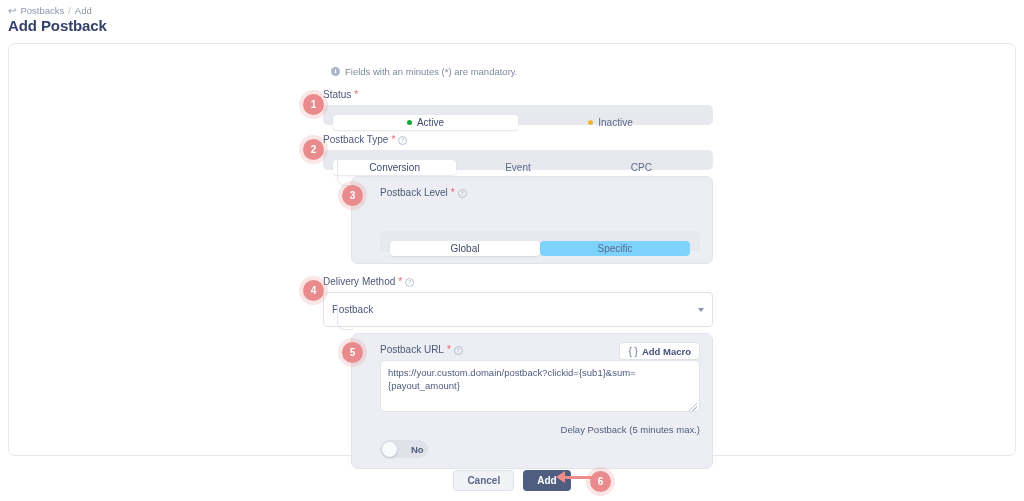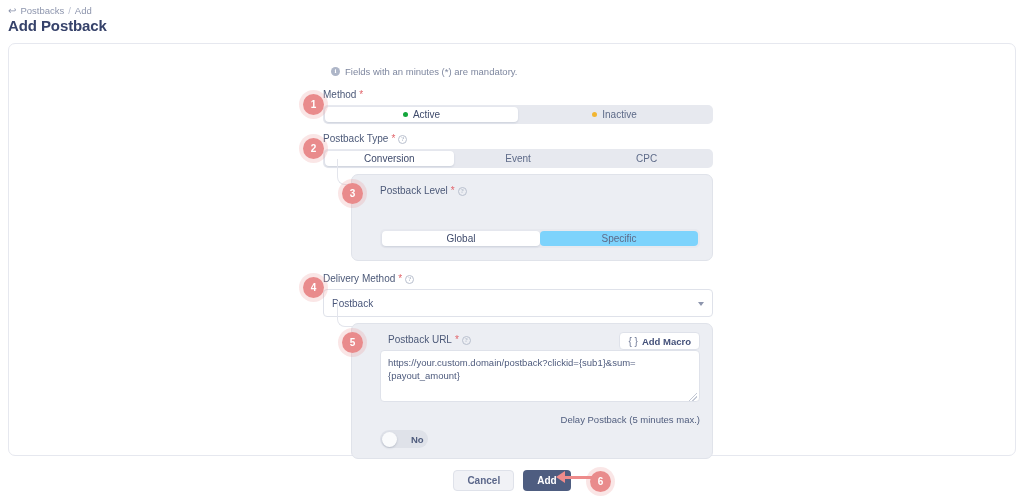--- a/index.html
+++ b/index.html
@@ -96,21 +96,21 @@
     display: flex; align-items: center; justify-content: center;
     z-index: 6;
     box-shadow: 0 0 0 4px rgba(233,139,140,0.22);
   }
 
   
   .seg {
     display: flex;
     background: #e7e9ef;
     border-radius: 5px;
-    padding: 2px;
+    padding: 10px;
     height: 19px;
   }
   .seg-item {
     flex: 1 1 0;
     display: flex; align-items: center; justify-content: center; gap: 5px;
     font-size: 10px;
     color: #5d6a88;
     border-radius: 4px;
     cursor: pointer;
     height: 15px;
@@ -140,21 +140,21 @@
     width: 16px; height: 26px;
     border-left: 1.5px solid #e3e5ec;
     border-bottom: 1.5px solid #e3e5ec;
     border-bottom-left-radius: 8px;
     z-index: 1;
   }
 
   
   .select {
     position: relative;
-    height: 28px;
+    height: 35px;
     background: #fff;
     border: 1px solid #dfe2ea;
     border-radius: 4px;
     display: flex; align-items: center;
     padding: 0 8px;
     font-size: 10px;
     color: #49567a;
     cursor: pointer;
   }
   .caret {
@@ -277,21 +277,21 @@
   <div class="notice">
     <span class="info-dot">i</span>
     <span>Fields with an minutes (*) are mandatory.</span>
   </div>
 
   <div class="form-col">
 
     <div class="field">
       <div class="badge" style="left:-20px; top:5px;">1</div>
       <div class="field-label">
-        <span>Method</span>
+        <span>Status</span>
         <span class="req">*</span>
       </div>
       <div class="seg">
         <div class="seg-item active">
           <span class="dot" style="background:#13a63b;"></span>
           <span>Active</span>
         </div>
         <div class="seg-item">
           <span class="dot" style="background:#f2b632;"></span>
           <span>Inactive</span>
@@ -351,21 +351,21 @@
 
       <div class="elbow" style="left:14px; top:28px;"></div>
       <div class="panel" style="padding-bottom:10px;">
         <div class="badge" style="left:-10px; top:8px;">5</div>
 
         <div class="macro-btn">
           <span class="macro-glyph">{ }</span>
           <span>Add Macro</span>
         </div>
 
-        <div class="field-label" style="margin-left:24px;">
+        <div class="field-label" style="margin-left:16px;">
           <span>Postback URL</span>
           <span class="req">*</span>
           <span class="info-ring">?</span>
         </div>
 
         <div class="textarea-wrap" style="margin-left:16px;">
           <textarea class="ta" style="">https://your.custom.domain/postback?clickid={sub1}&amp;sum={payout_amount}</textarea>
           <span class="ta-grip"></span>
         </div>
 

